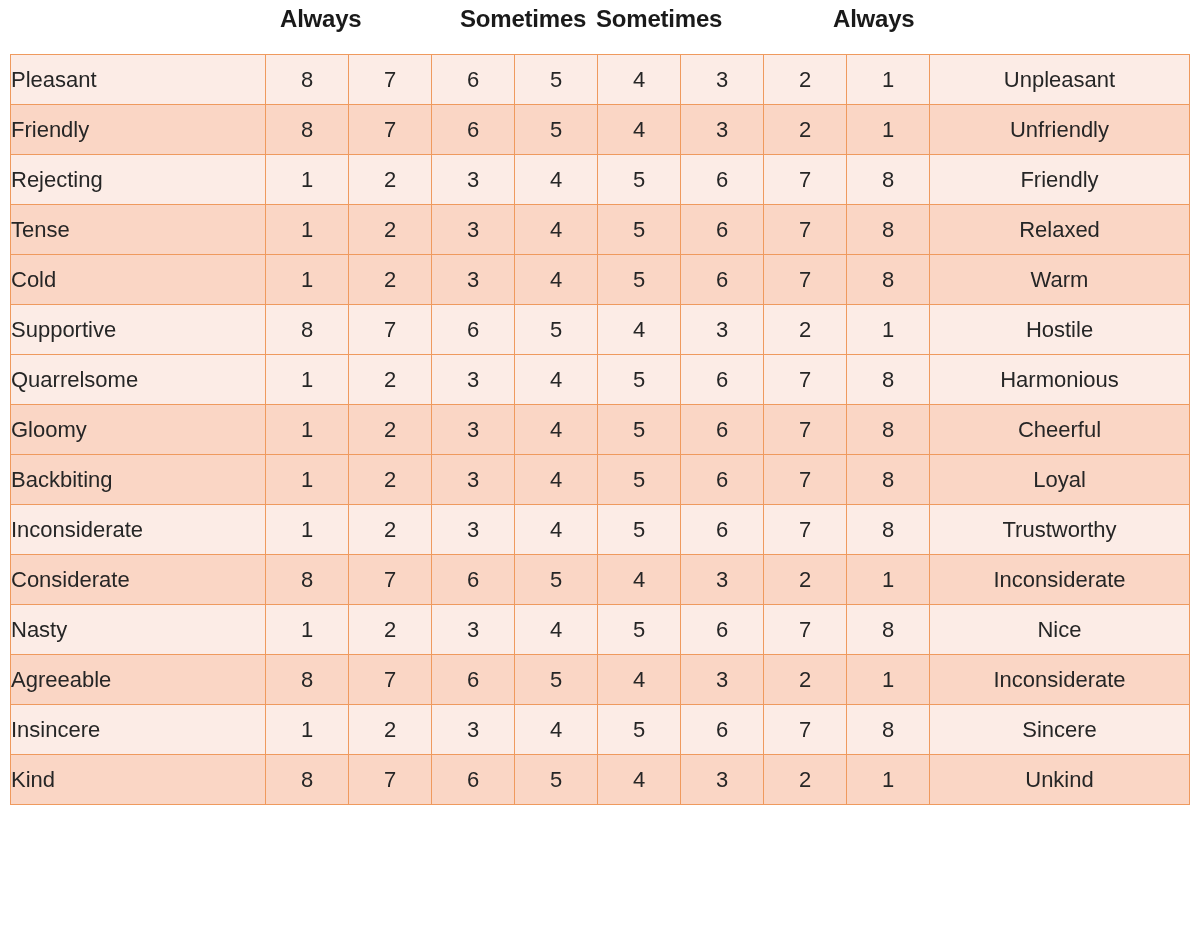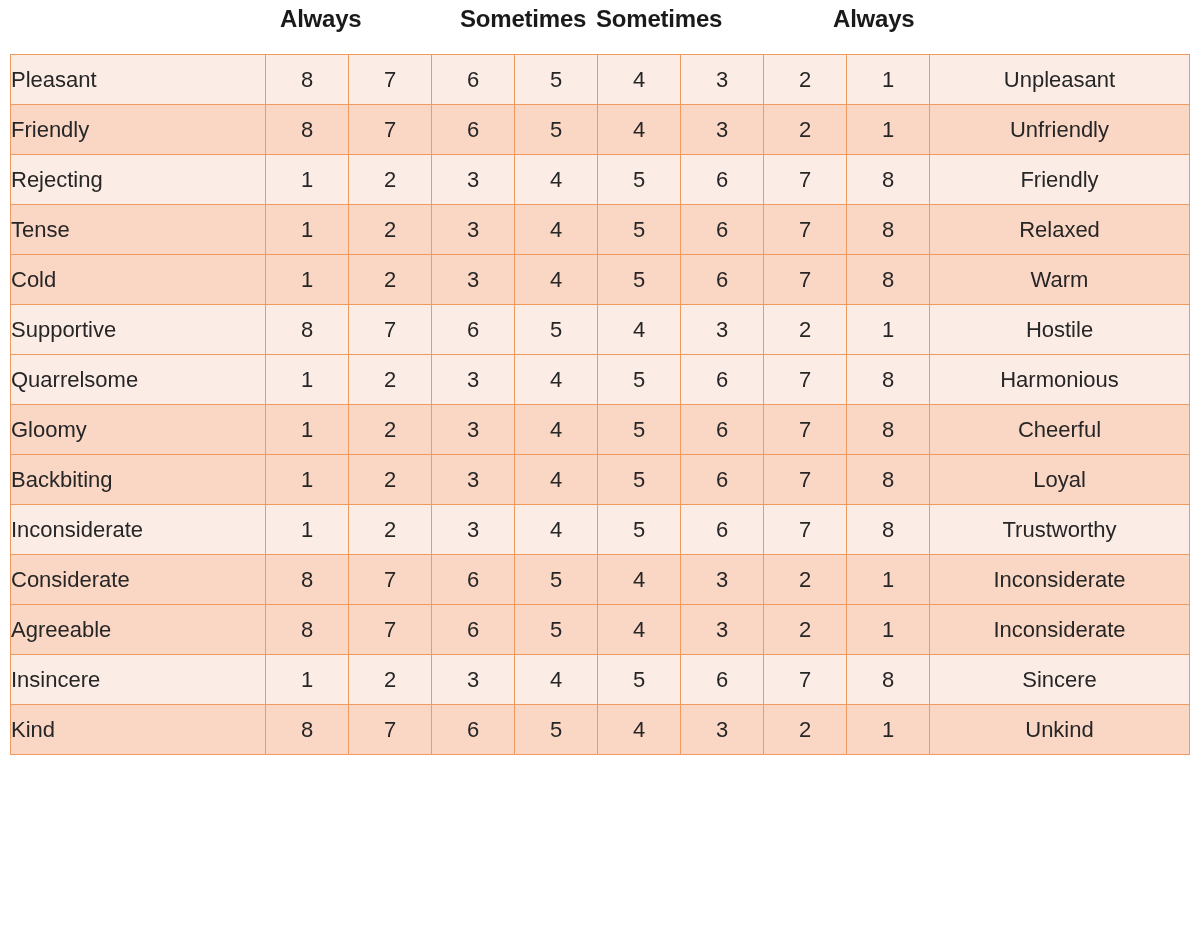--- a/index.html
+++ b/index.html
@@ -236,20 +236,32 @@
           <td class="cell-num">8</td>
           <td class="cell-num">7</td>
           <td class="cell-num">6</td>
           <td class="cell-num">5</td>
           <td class="cell-num">4</td>
           <td class="cell-num">3</td>
           <td class="cell-num">2</td>
           <td class="cell-num">1</td>
           <td class="cell-right">Inconsiderate</td>
         </tr>
+        <tr class="row-light">
+          <td class="cell-left">Nasty</td>
+          <td class="cell-num">1</td>
+          <td class="cell-num">2</td>
+          <td class="cell-num">3</td>
+          <td class="cell-num">4</td>
+          <td class="cell-num">5</td>
+          <td class="cell-num">6</td>
+          <td class="cell-num">7</td>
+          <td class="cell-num">8</td>
+          <td class="cell-right">Nice</td>
+        </tr>
         <tr class="row-dark">
           <td class="cell-left">Agreeable</td>
           <td class="cell-num">8</td>
           <td class="cell-num">7</td>
           <td class="cell-num">6</td>
           <td class="cell-num">5</td>
           <td class="cell-num">4</td>
           <td class="cell-num">3</td>
           <td class="cell-num">2</td>
           <td class="cell-num">1</td>

